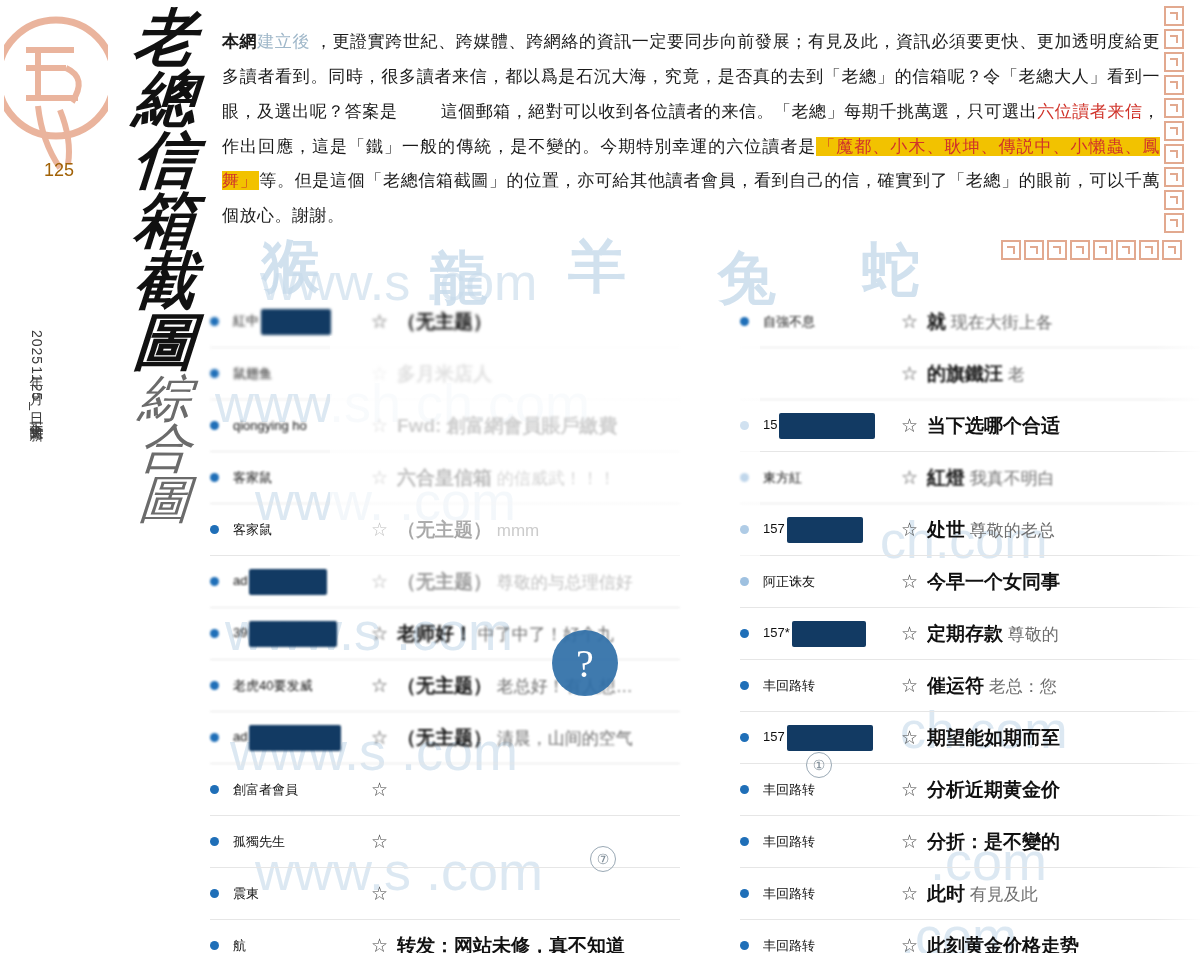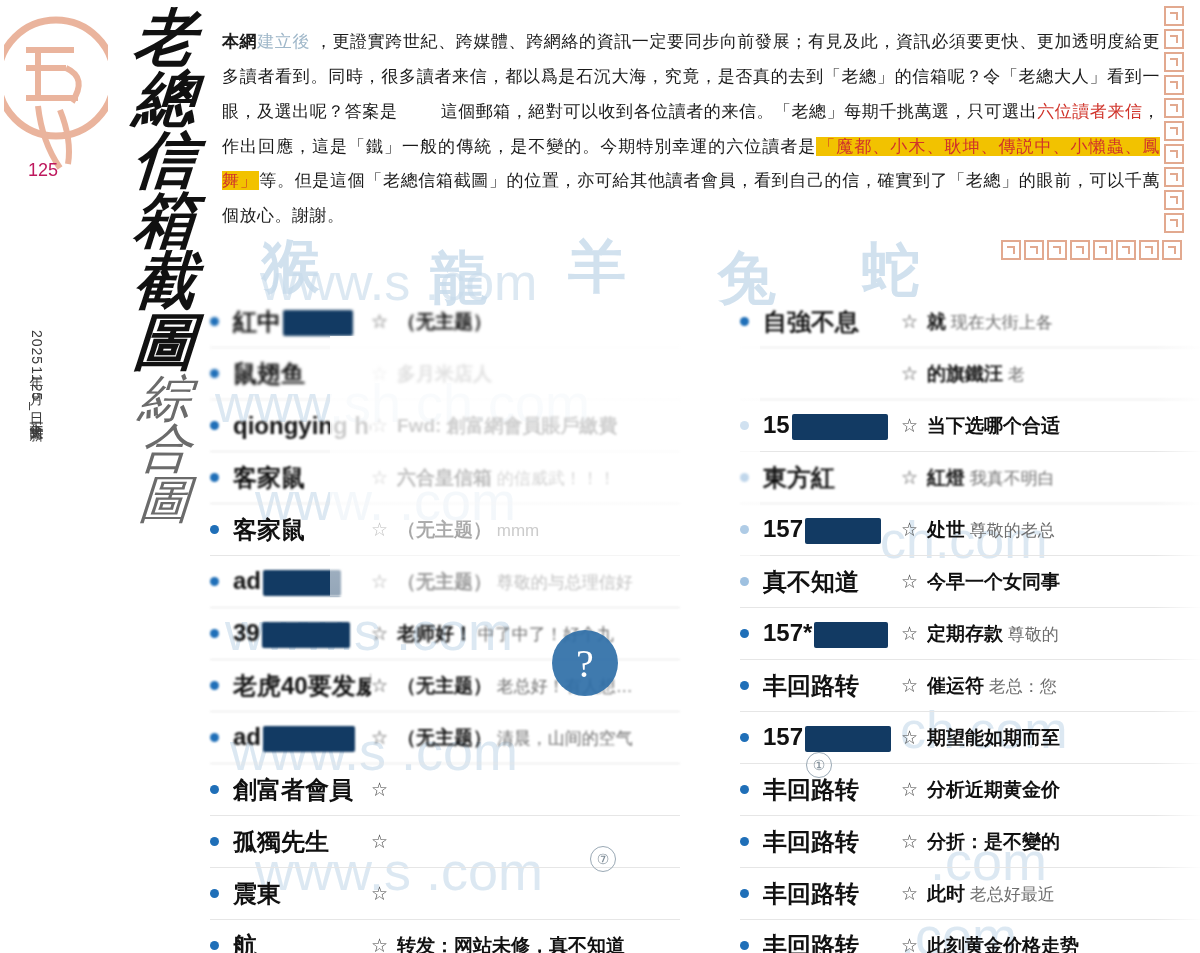--- a/index.html
+++ b/index.html
@@ -8,21 +8,21 @@
     background:#ffffff;
     font-family:"Liberation Serif", serif;
     color:#1a1a1a;
   }
   .page{position:absolute;inset:0;}
 
   
   .left-rail{position:absolute;left:0;top:0;width:118px;height:953px;}
   .logo{position:absolute;left:4px;top:6px;width:104px;height:170px;}
   .logo svg{display:block;}
-  .logo-num{position:absolute;left:28px;top:160px;font-size:18px;color:#be185d;
+  .logo-num{position:absolute;left:44px;top:160px;font-size:18px;color:#a16207;
     font-family:"Liberation Sans",sans-serif;}
   .side-date{
     position:absolute;left:28px;top:330px;
     writing-mode:vertical-rl;
     font-size:14px;color:#3a3a3a;letter-spacing:1px;
     font-family:"Liberation Sans",sans-serif;
     white-space:nowrap;
   }
 
   
@@ -75,21 +75,21 @@
   .col{position:absolute;top:0;width:470px;}
   .col.left{left:0;}
   .col.right{left:530px;}
   .row{
     position:relative;height:51px;display:flex;align-items:center;
     border-bottom:1px solid #e6e6e6;
     font-family:"Liberation Sans",sans-serif;
   }
   .dot{width:9px;height:9px;border-radius:50%;background:#1f6fb8;flex:0 0 9px;margin-right:14px;}
   .sender{
-    width:138px;flex:0 0 138px;font-size:24px;font-weight:700;color:#111;
+    width:138px;flex:0 0 138px;font-size:13px;font-weight:400;color:#111;
     white-space:nowrap;overflow:hidden;
   }
   .star{flex:0 0 26px;font-size:19px;color:#444;}
   .subject{
     font-size:19px;font-weight:700;color:#111;white-space:nowrap;overflow:hidden;
   }
   .subject .snip{font-weight:400;color:#6f6f6f;font-size:17px;}
   .redact{
     display:inline-block;background:#123a63;border-radius:2px;height:26px;
     vertical-align:middle;margin-left:2px;
@@ -302,21 +302,21 @@
           <div class="subject">紅燈<span class="snip"> 我真不明白</span></div>
         </div>
         <div class="row">
           <div class="dot"></div>
           <div class="sender">157<span class="redact" style="width: 76px;"></span></div>
           <div class="star">☆</div>
           <div class="subject">处世<span class="snip"> 尊敬的老总</span></div>
         </div>
         <div class="row">
           <div class="dot"></div>
-          <div class="sender">真不知道</div>
+          <div class="sender">阿正诛友</div>
           <div class="star">☆</div>
           <div class="subject">今早一个女同事</div>
         </div>
         <div class="row">
           <div class="dot"></div>
           <div class="sender">157*<span class="redact" style="width: 74px;"></span></div>
           <div class="star">☆</div>
           <div class="subject">定期存款<span class="snip"> 尊敬的</span></div>
         </div>
         <div class="row">
@@ -340,21 +340,21 @@
         <div class="row">
           <div class="dot"></div>
           <div class="sender">丰回路转</div>
           <div class="star">☆</div>
           <div class="subject">分折：是不變的</div>
         </div>
         <div class="row">
           <div class="dot"></div>
           <div class="sender">丰回路转</div>
           <div class="star">☆</div>
-          <div class="subject">此时<span class="snip"> 老总好最近</span></div>
+          <div class="subject">此时<span class="snip"> 有見及此</span></div>
         </div>
         <div class="row">
           <div class="dot"></div>
           <div class="sender">丰回路转</div>
           <div class="star">☆</div>
           <div class="subject">此刻黄金价格走势</div>
         </div>
       </div>
   </div>
 

